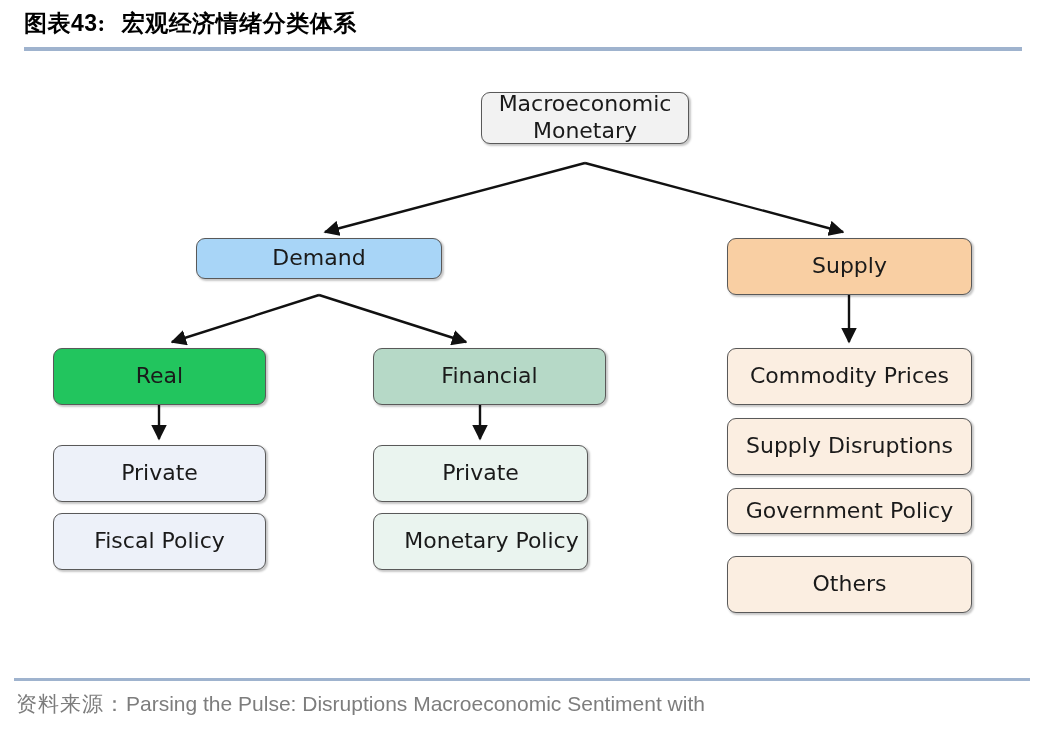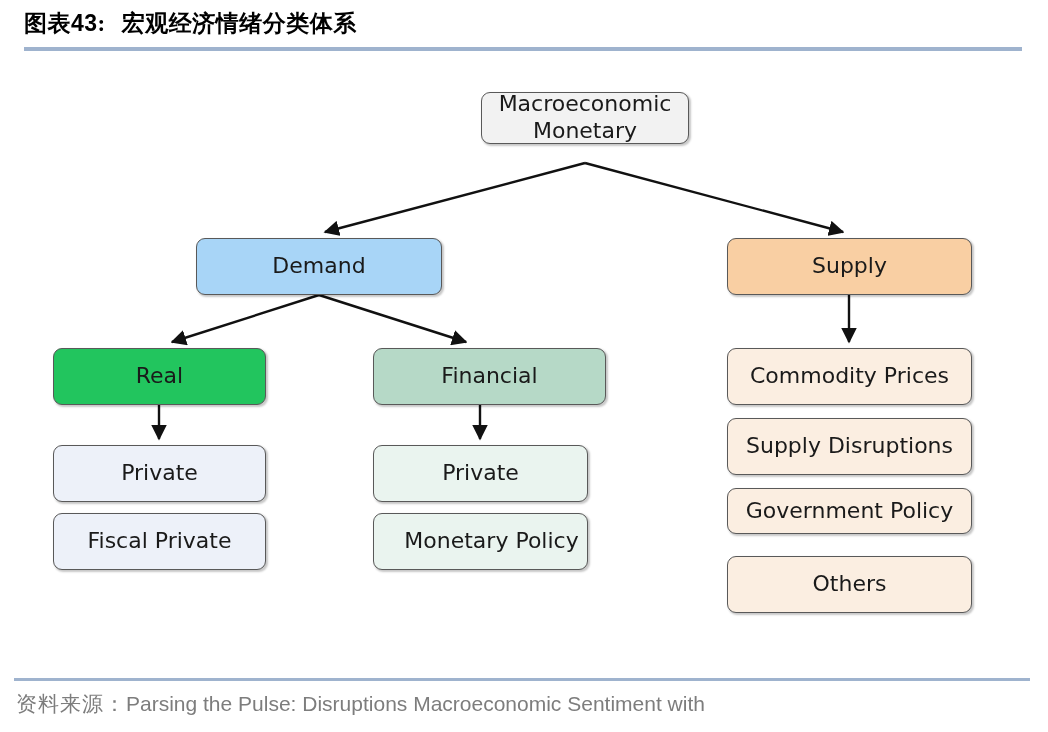--- a/index.html
+++ b/index.html
@@ -142,41 +142,41 @@
     <line x1="849" y1="239" x2="849" y2="286" stroke="#111111" stroke-width="2.4" marker-end="url(#arrow)"></line>
   </svg>
 
   <div class="node n-root" style="left:481px; top:36px; width:208px; height:52px;">
     <span class="lbl">
       <span>Macroeconomic</span><br>
       <span>Monetary</span>
     </span>
   </div>
 
-  <div class="node n-demand" style="left:196px; top:182px; width:246px; height:57px;">
+  <div class="node n-demand" style="left:196px; top:182px; width:246px; height:41px;">
     <span class="lbl">Demand</span>
   </div>
 
   <div class="node n-supply" style="left:727px; top:182px; width:245px; height:57px;">
     <span class="lbl">Supply</span>
   </div>
 
   <div class="node n-real" style="left:53px; top:292px; width:213px; height:57px;">
     <span class="lbl">Real</span>
   </div>
 
   <div class="node n-financial" style="left:373px; top:292px; width:233px; height:57px;">
     <span class="lbl">Financial</span>
   </div>
 
   <div class="node n-real-leaf" style="left:53px; top:389px; width:213px; height:57px;">
     <span class="lbl">Private</span>
   </div>
   <div class="node n-real-leaf" style="left:53px; top:457px; width:213px; height:57px;">
-    <span class="lbl">Fiscal Private</span>
+    <span class="lbl">Fiscal Policy</span>
   </div>
 
   <div class="node n-fin-leaf" style="left:373px; top:389px; width:215px; height:57px;">
     <span class="lbl">Private</span>
   </div>
   <div class="node n-fin-leaf" style="left:373px; top:457px; width:215px; height:57px;padding-left:22px;">
     <span class="lbl">Monetary Policy</span>
   </div>
 
   <div class="node n-sup-leaf" style="left:727px; top:292px; width:245px; height:57px;">

